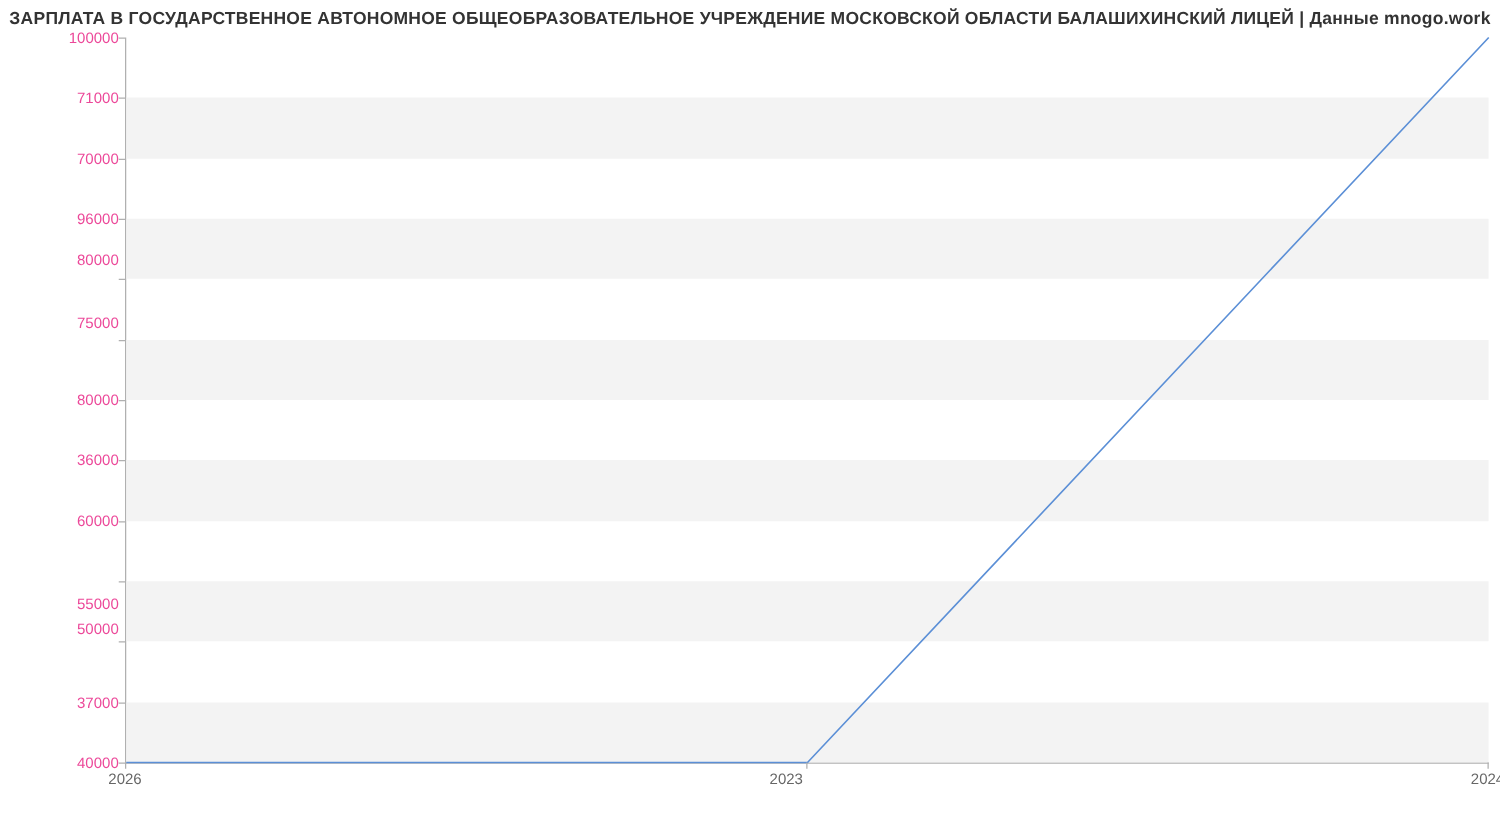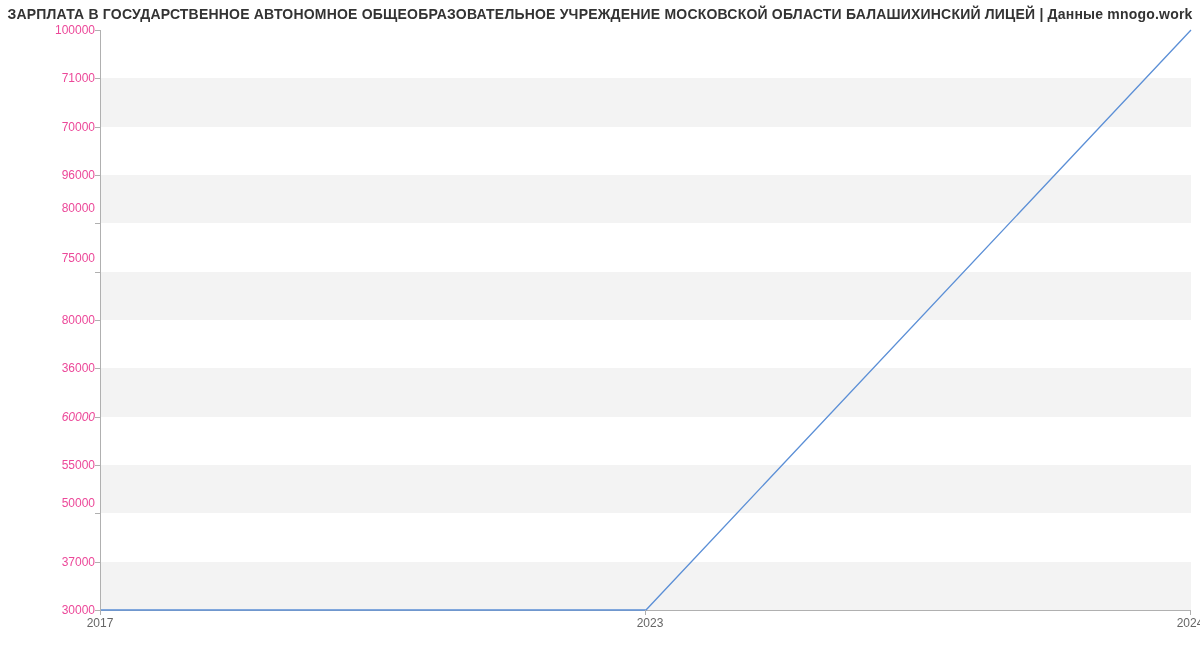--- a/index.html
+++ b/index.html
@@ -95,45 +95,45 @@
         <div class="band" style="top: 75%; height: 8.33333%;"></div>
         <div class="band" style="top: 58.3333%; height: 8.33333%;"></div>
         <div class="band" style="top: 41.6667%; height: 8.33333%;"></div>
         <div class="band" style="top: 25%; height: 8.33333%;"></div>
         <div class="band" style="top: 8.33333%; height: 8.33333%;"></div>
       </div>
     <svg class="line-layer" viewBox="0 0 1090 580" preserveAspectRatio="none">
       <polyline fill="none" stroke-width="1.3" vector-effect="non-scaling-stroke" points="0.00,580.00 545.00,580.00 1090.00,0.00" stroke="#5b8fd6"></polyline>
     </svg>
   </div>
-<div class="y-tick-label" style="top: 610px;">30000</div>
+<div class="y-tick-label" style="top: 610px;">40000</div>
     <div class="y-tick-mark" style="top: 610px;"></div>
     <div class="y-tick-label" style="top: 561.667px;">37000</div>
     <div class="y-tick-mark" style="top: 561.667px;"></div>
     <div class="y-tick-label" style="top: 503px;">50000</div>
     <div class="y-tick-mark" style="top: 513.333px;"></div>
-    <div class="y-tick-label" style="top: 465px;">55000</div>
+    <div class="y-tick-label" style="top: 483px;">55000</div>
     <div class="y-tick-mark" style="top: 465px;"></div>
-    <div class="y-tick-label" style="top: 416.667px; font-style: italic;">60000</div>
+    <div class="y-tick-label" style="top: 416.667px;">60000</div>
     <div class="y-tick-mark" style="top: 416.667px;"></div>
     <div class="y-tick-label" style="top: 368.333px;">36000</div>
     <div class="y-tick-mark" style="top: 368.333px;"></div>
     <div class="y-tick-label" style="top: 320px;">80000</div>
     <div class="y-tick-mark" style="top: 320px;"></div>
     <div class="y-tick-label" style="top: 258px;">75000</div>
     <div class="y-tick-mark" style="top: 271.667px;"></div>
     <div class="y-tick-label" style="top: 208px;">80000</div>
     <div class="y-tick-mark" style="top: 223.333px;"></div>
     <div class="y-tick-label" style="top: 175px;">96000</div>
     <div class="y-tick-mark" style="top: 175px;"></div>
     <div class="y-tick-label" style="top: 126.667px;">70000</div>
     <div class="y-tick-mark" style="top: 126.667px;"></div>
     <div class="y-tick-label" style="top: 78.3333px;">71000</div>
     <div class="y-tick-mark" style="top: 78.3333px;"></div>
     <div class="y-tick-label" style="top: 30px;">100000</div>
     <div class="y-tick-mark" style="top: 30px;"></div>
-    <div class="x-tick-label" style="left: 100px;">2017</div>
+    <div class="x-tick-label" style="left: 100px;">2026</div>
     <div class="x-tick-mark" style="left: 100px;"></div>
-    <div class="x-tick-label" style="left: 650px;">2023</div>
+    <div class="x-tick-label" style="left: 629px;">2023</div>
     <div class="x-tick-mark" style="left: 645px;"></div>
     <div class="x-tick-label" style="left: 1190px;">2024</div>
     <div class="x-tick-mark" style="left: 1190px;"></div>
   </div>
 
 </body></html>

